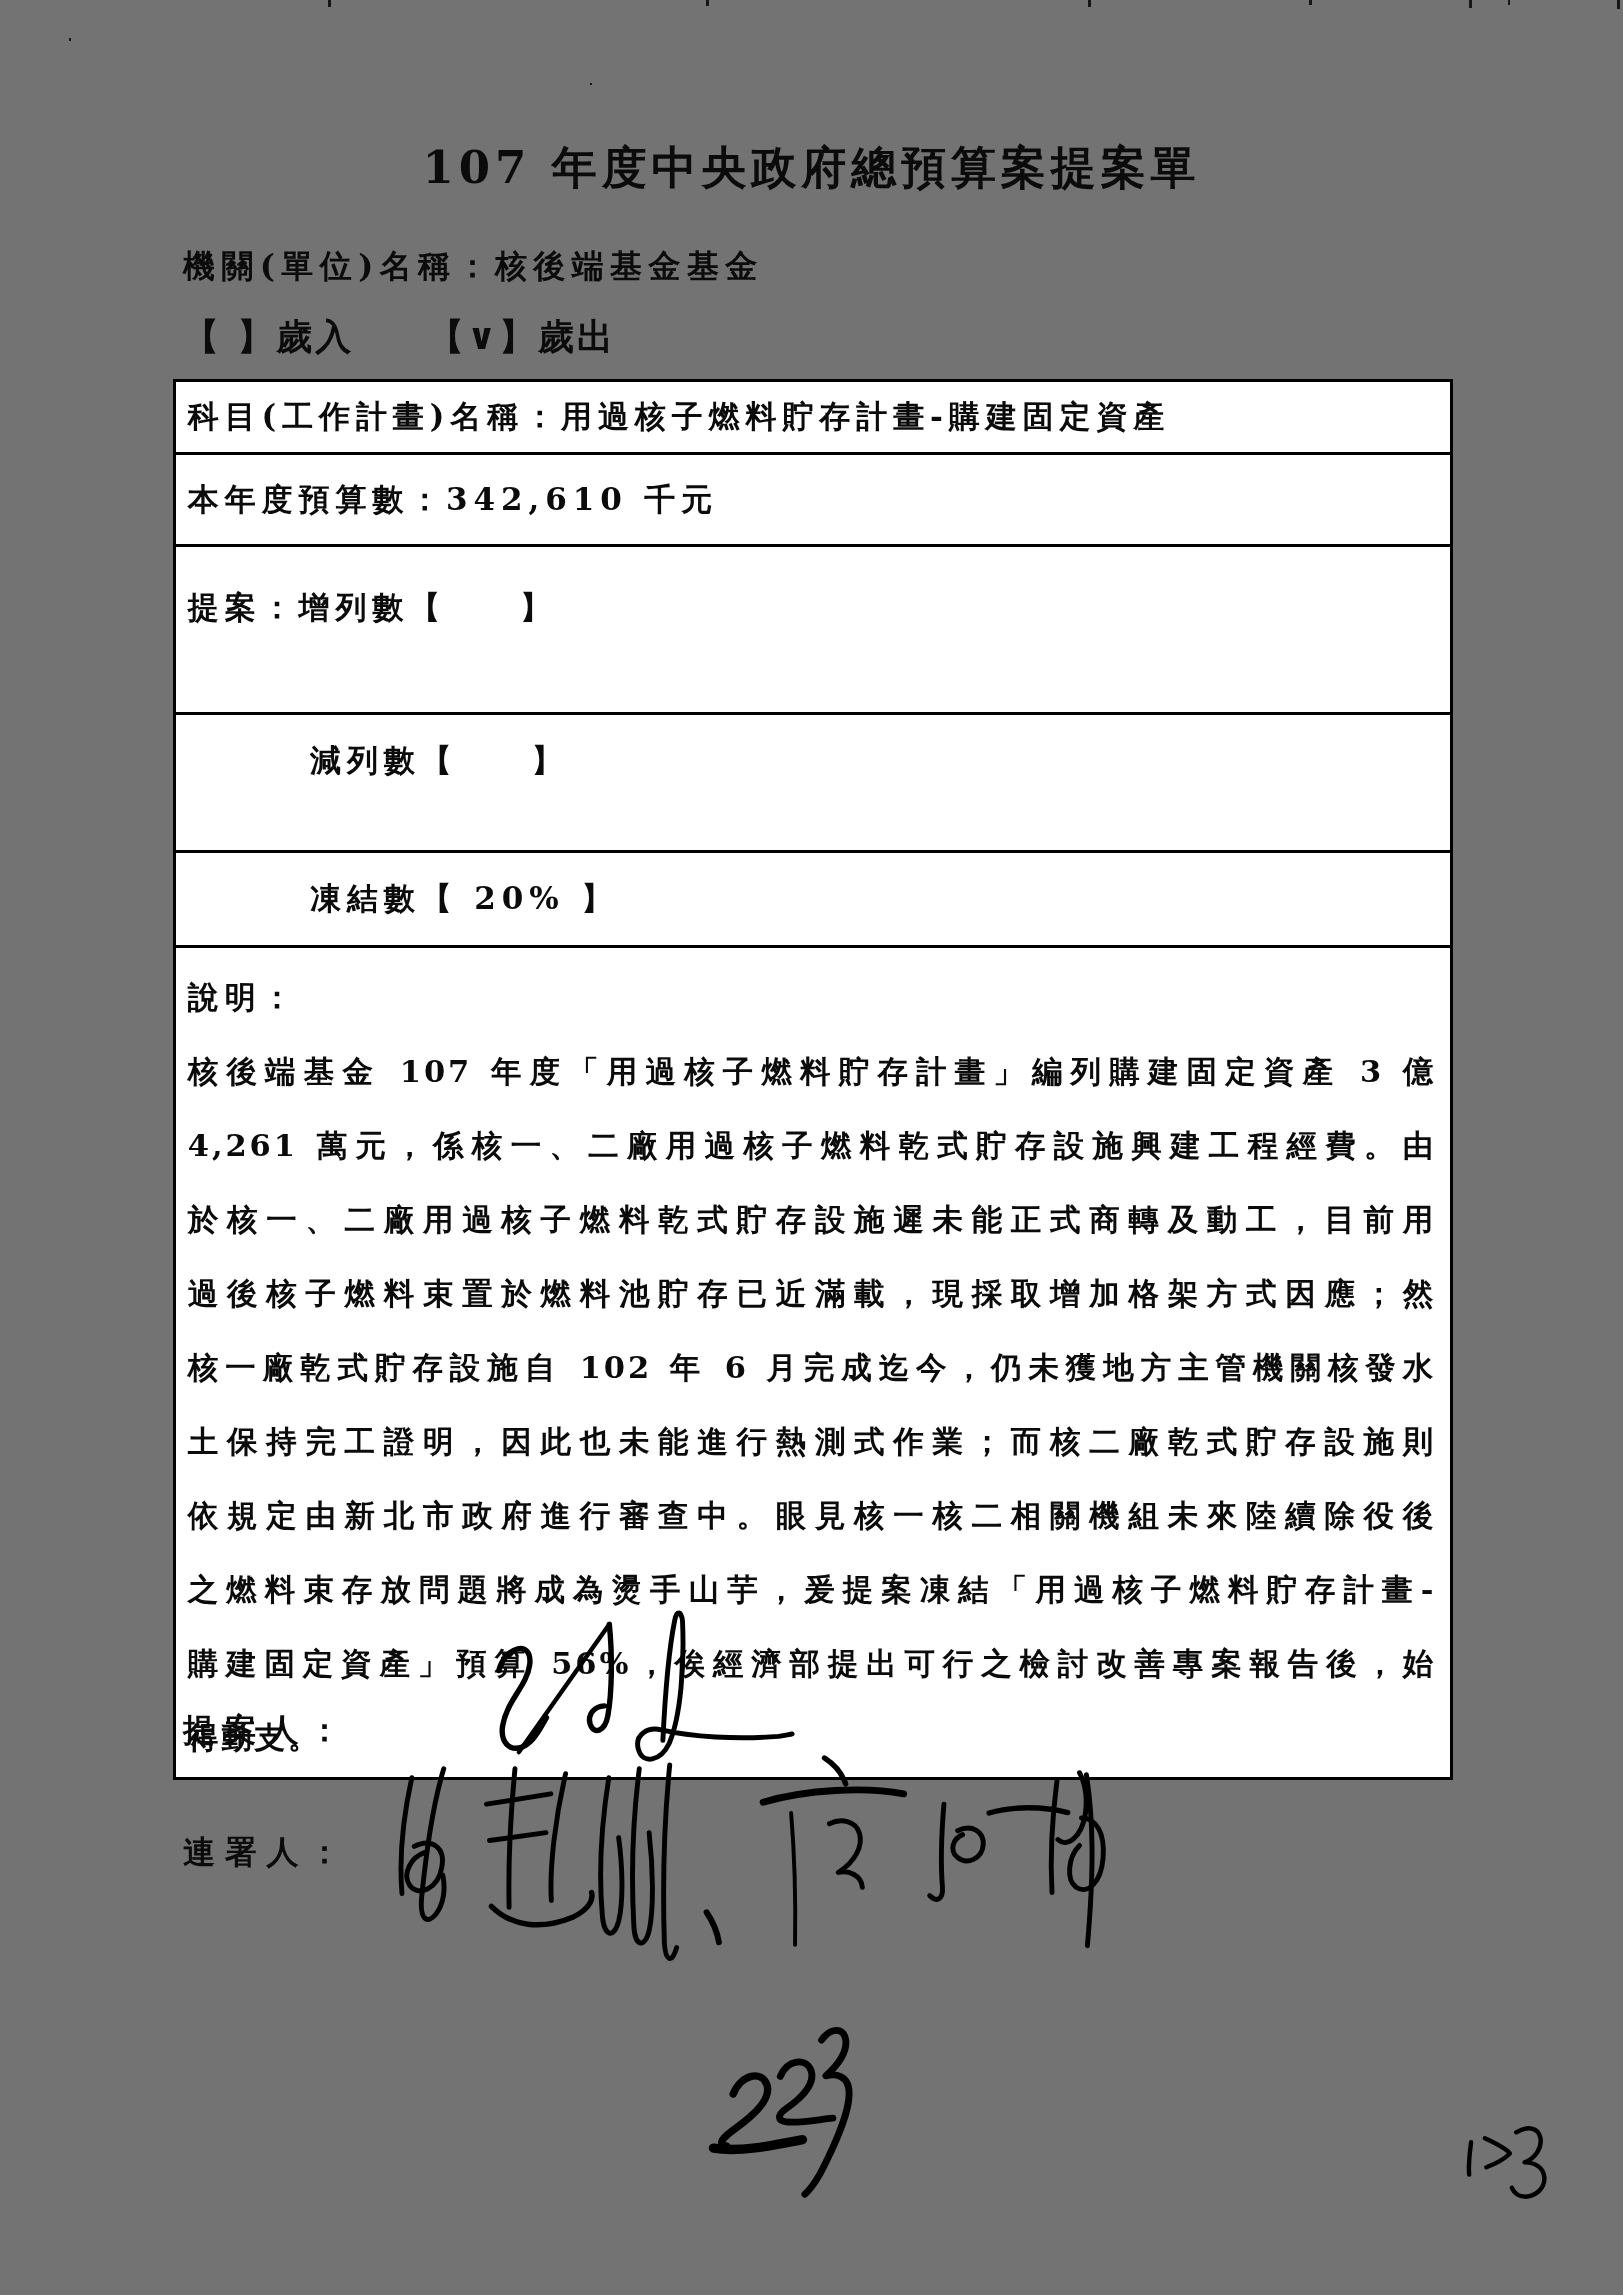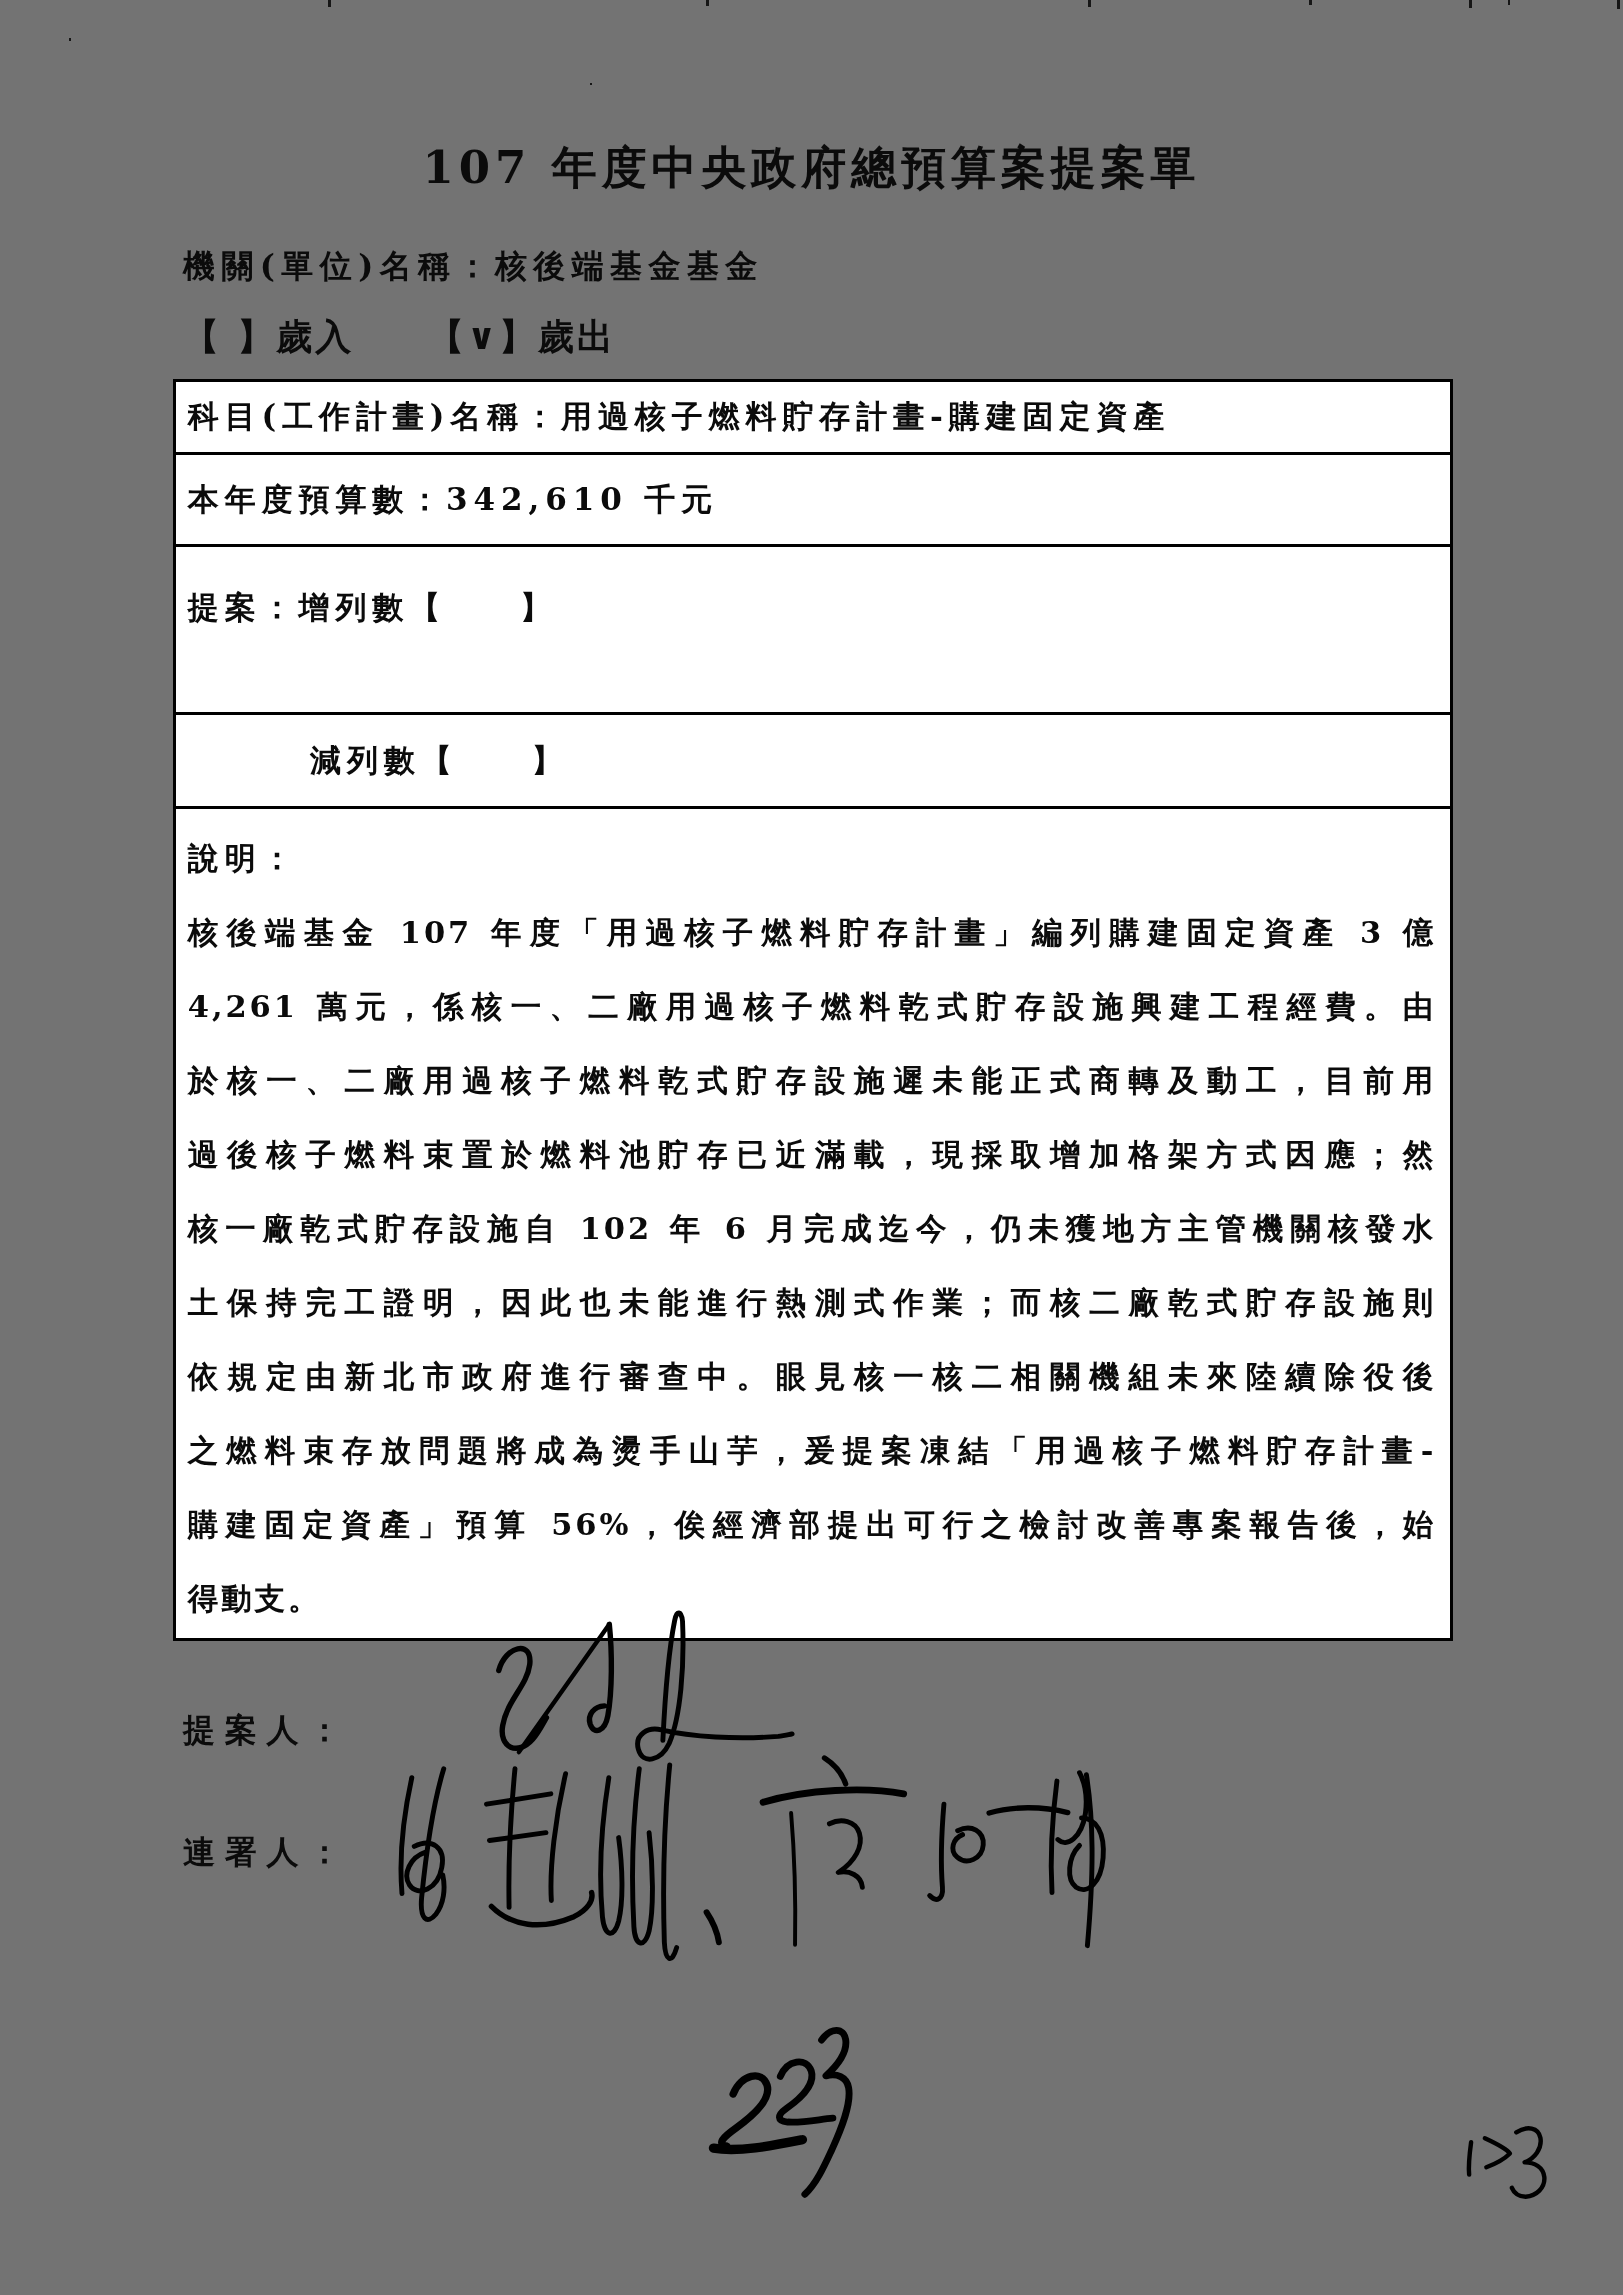--- a/index.html
+++ b/index.html
@@ -85,20 +85,23 @@
     <div class="trow h2">
       <span>本年度預算數：342,610 千元</span>
     </div>
     <div class="trow h3">
       <span>提案：</span>
       <span>增列數【　　】</span>
     </div>
     <div class="trow h4 indent">
       <span>減列數【　　】</span>
     </div>
+    <div class="trow h5 indent">
+      <span>凍結數【 20% 】</span>
+    </div>
     <div class="explain-row">
       <div class="explain-label">說明：</div>
       <div>
           <div class="exp-line">核後端基金 107 年度「用過核子燃料貯存計畫」編列購建固定資產 3 億</div>
           <div class="exp-line">4,261 萬元，係核一、二廠用過核子燃料乾式貯存設施興建工程經費。由</div>
           <div class="exp-line">於核一、二廠用過核子燃料乾式貯存設施遲未能正式商轉及動工，目前用</div>
           <div class="exp-line">過後核子燃料束置於燃料池貯存已近滿載，現採取增加格架方式因應；然</div>
           <div class="exp-line">核一廠乾式貯存設施自 102 年 6 月完成迄今，仍未獲地方主管機關核發水</div>
           <div class="exp-line">土保持完工證明，因此也未能進行熱測式作業；而核二廠乾式貯存設施則</div>
           <div class="exp-line">依規定由新北市政府進行審查中。眼見核一核二相關機組未來陸續除役後</div>

